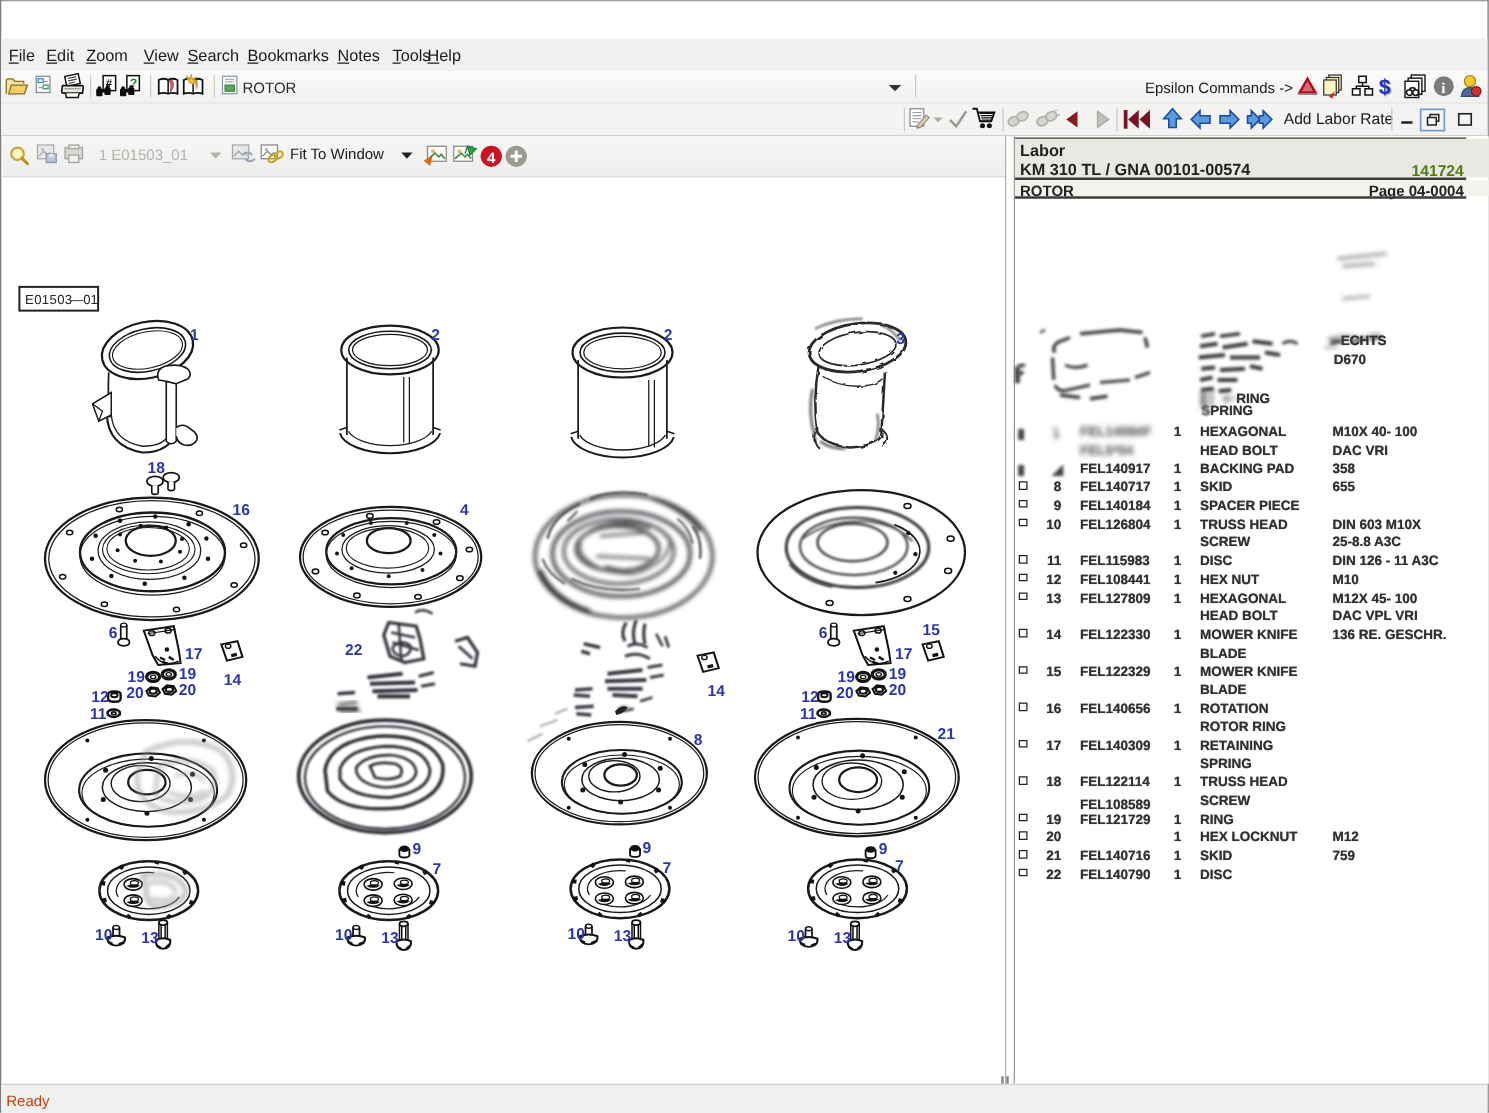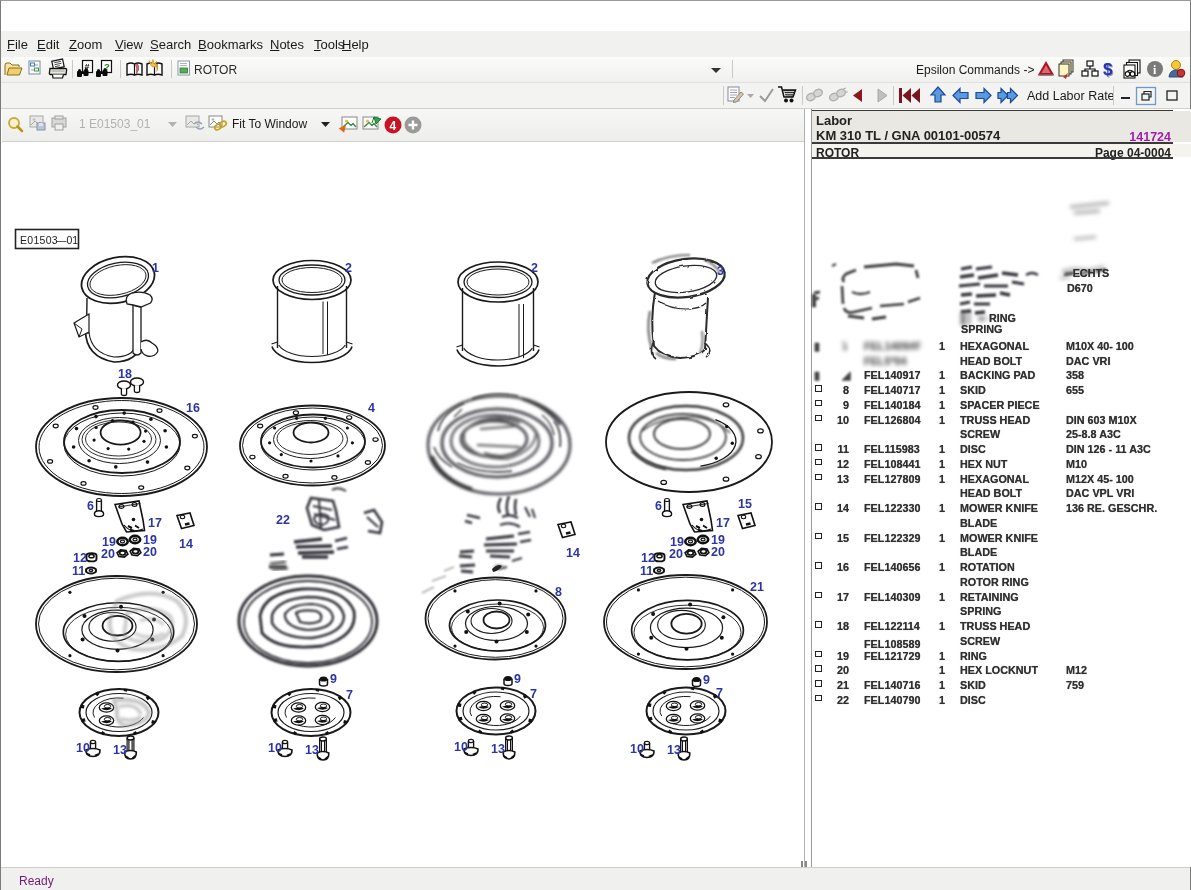--- a/index.html
+++ b/index.html
@@ -25,21 +25,21 @@
 #leftpanel { position:absolute; left:1px; top:108px; width:803px; height:758px;
   background:#fff; border-right:1px solid #b0b0ac; }
 #viewbar { position:absolute; left:0; top:0; width:100%; height:33px;
   background:linear-gradient(#f7f7f6,#ededeb); border-bottom:1px solid #d0d0cc; }
 #canvas { position:absolute; left:0; top:33px; width:802px; height:726px; background:#fff; }
 #rightpanel { position:absolute; left:810px; top:108px; width:380px; height:758px;
   background:#fff; border-left:1px solid #9a9a96; }
 
 #statusbar { position:absolute; left:0; top:866px; width:100%; height:24px;
   background:#f0f0ee; border-top:1px solid #cfcfcb; }
-#statusbar span { position:absolute; left:18px; top:6px; font-size:12px; color:#701a75; }
+#statusbar span { position:absolute; left:4px; top:6px; font-size:12px; color:#c2410c; }
 
 #rp-head { position:absolute; left:0; top:2px; width:100%; height:31px;
   background:#eae8e2; }
 #rp-sub { position:absolute; left:0; top:34.5px; width:100%; height:13.5px;
   background:#f4f3ee; font-size:12px; font-weight:bold; color:#222; }
 .hline { position:absolute; left:0; width:361px; height:1.5px; background:#3a3a3a; }
 #rp-thead { position:absolute; left:0; top:50px; width:100%; height:26px; background:#d3d0c7; }
 #rp-thead > span { position:absolute; top:3px; font-size:11.5px; font-weight:bold;
   color:#2a2a2a; line-height:13px; }
 .smear { filter:blur(1.6px); color:#555; }
@@ -841,21 +841,21 @@
             <path d="M442 570 L452 566 M430 580 L444 575 M420 592 L432 586" stroke-width="1.6"></path>
             <path d="M492 566 Q498 562 502 567" stroke-width="2.2"></path>
           </g>
           <path d="M490 568 Q496 562 500 565 Q497 570 491 571 Z" fill="#222" filter="url(#blur05)"></path>
         </svg></div>
   </div>
   <div id="rightpanel">
     <div id="rp-head">
       <div style="position:absolute;left:4px;top:2px;font-size:13px;font-weight:bold;color:#222">Labor</div>
       <div style="position:absolute;left:4px;top:17px;font-size:13px;font-weight:bold;color:#222">KM 310 TL / GNA 00101-00574</div>
-      <div style="position:absolute;right:20px;top:19px;font-size:12.5px;font-weight:bold;color:#a21caf">141724</div>
+      <div style="position:absolute;right:20px;top:19px;font-size:12.5px;font-weight:bold;color:#4d7c0f">141724</div>
     </div>
     <div id="rp-sub">
       <span style="position:absolute;left:4px;top:2px">ROTOR</span>
       <span style="position:absolute;right:20px;top:2px">Page 04-0004</span>
     </div>
     <div class="hline" style="top:0.5px"></div>
     <div class="hline" style="top:33px"></div>
     <div class="hline" style="top:48px"></div>
     <div id="rp-rows">
 

